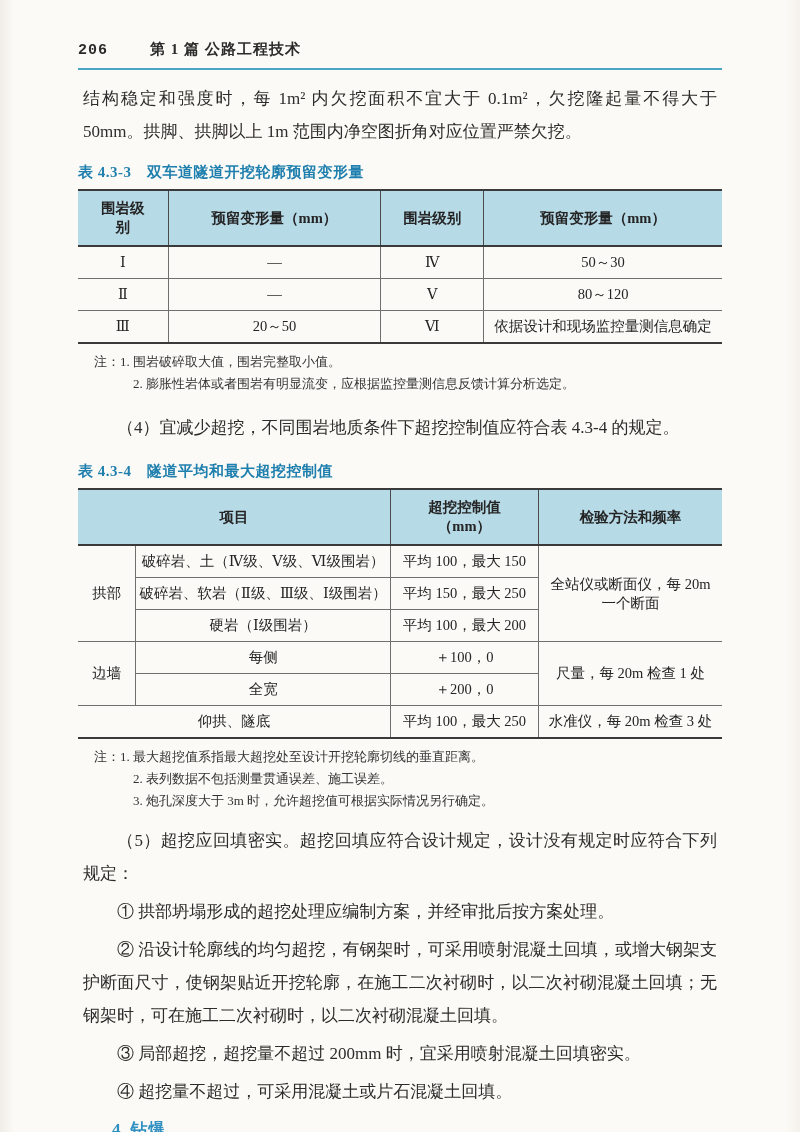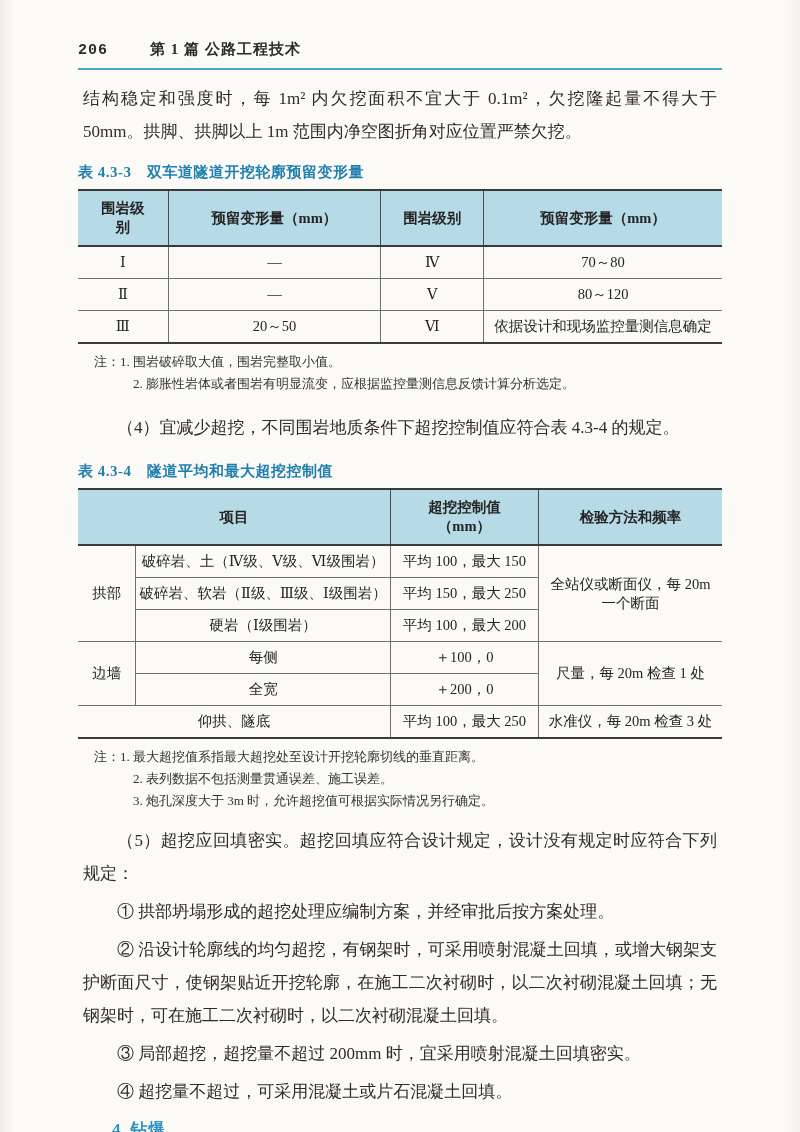--- a/index.html
+++ b/index.html
@@ -101,21 +101,21 @@
         <th>预留变形量（mm）</th>
         <th>围岩级别</th>
         <th>预留变形量（mm）</th>
       </tr>
     </thead>
     <tbody>
       <tr>
         <td>Ⅰ</td>
         <td>—</td>
         <td>Ⅳ</td>
-        <td>70～80</td>
+        <td>50～30</td>
       </tr>
       <tr>
         <td>Ⅱ</td>
         <td>—</td>
         <td>Ⅴ</td>
         <td>80～120</td>
       </tr>
       <tr>
         <td>Ⅲ</td>
         <td>20～50</td>

